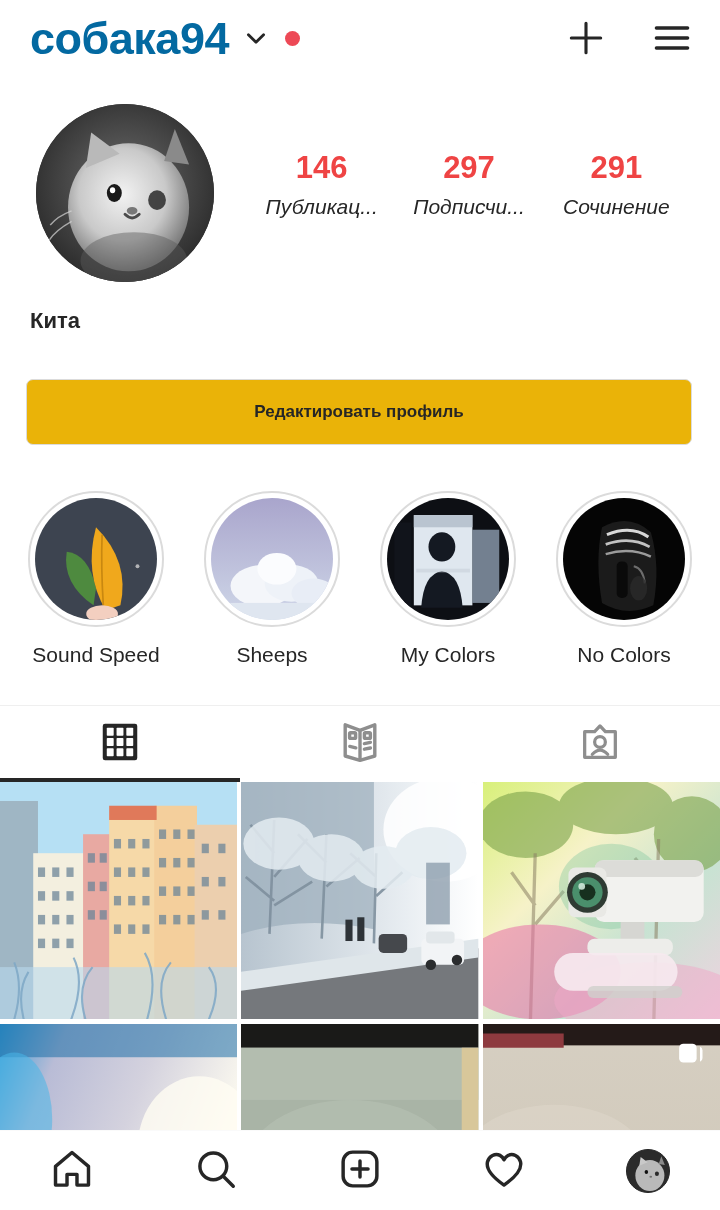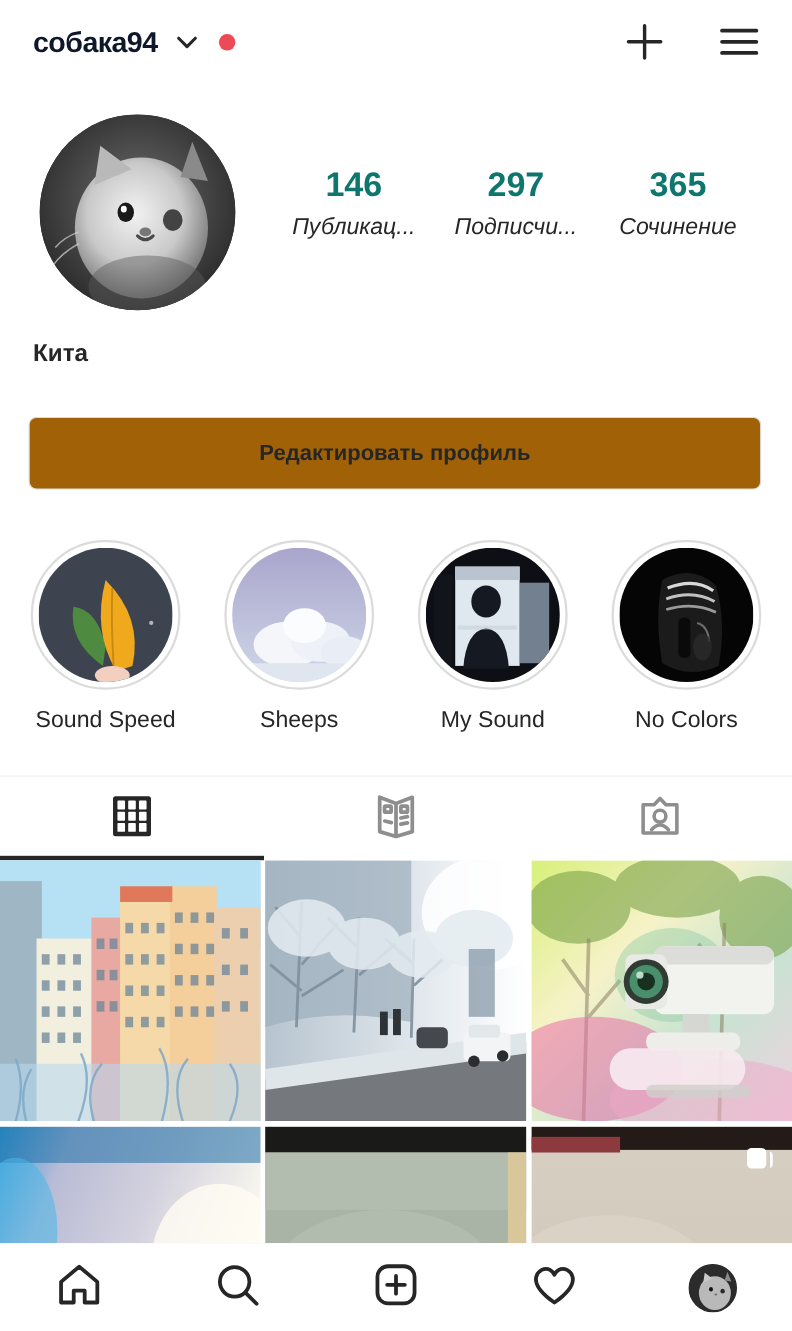--- a/index.html
+++ b/index.html
@@ -12,22 +12,22 @@
   }
   .screen { position: relative; width: 720px; height: 1210px; display: flex; flex-direction: column; }
 
   
   .header {
     height: 76px; flex: 0 0 76px;
     display: flex; align-items: center;
     padding: 0 26px 0 30px;
   }
   .username {
-    font-size: 26px; font-weight: 700; letter-spacing: -0.5px;
-    color: #0f172a; line-height: 1;
+    font-size: 45px; font-weight: 700; letter-spacing: -0.5px;
+    color: #0369a1; line-height: 1;
   }
   .chev { margin-left: 14px; display: flex; align-items: center; }
   .dot-badge {
     width: 15px; height: 15px; border-radius: 50%;
     margin-left: 16px; background: #ed4956;
   }
   .header-spacer { flex: 1; }
   .hicon { margin-left: 42px; display: flex; align-items: center; }
 
   
@@ -39,36 +39,36 @@
   .avatar {
     width: 178px; height: 178px; border-radius: 50%;
     overflow: hidden; position: relative;
     background: #2e2e2e;
   }
   .stats {
     flex: 1; display: flex; align-items: flex-start;
     padding-top: 46px; margin-left: 34px;
   }
   .stat { flex: 1; text-align: center; }
-  .stat-num { font-size: 31px; font-weight: 700; color: #0f766e; line-height: 1.15; }
+  .stat-num { font-size: 31px; font-weight: 700; color: #ef4444; line-height: 1.15; }
   .stat-label {
     font-size: 21px; color: #262626; margin-top: 9px;
     white-space: nowrap; overflow: hidden; font-style: italic;
   }
 
   .bio { padding: 22px 30px 0 30px; }
   .bio-name { font-size: 22px; font-weight: 700; line-height: 1.5; color: #262626; }
   .bio-text { font-size: 22px; line-height: 1.5; color: #262626; }
 
   .edit-btn-wrap { padding: 42px 28px 0 26px; }
   .edit-btn {
     width: 100%; height: 66px;
     border: 1px solid #dbdbdb; border-radius: 7px;
-    background: #a16207; color: #262626;
-    font-family: inherit; font-size: 20px; font-weight: 700;
+    background: #eab308; color: #262626;
+    font-family: inherit; font-size: 17px; font-weight: 700;
     display: flex; align-items: center; justify-content: center;
     cursor: pointer;
   }
 
   
   .highlights {
     display: flex; padding: 46px 18px 0 18px; gap: 20px;
   }
   .hl { flex: 1; display: flex; flex-direction: column; align-items: center; cursor: pointer; }
   .hl-ring {
@@ -184,21 +184,21 @@
     <div class="stats">
       <div class="stat">
         <div class="stat-num">146</div>
         <div class="stat-label">Публикац...</div>
       </div>
       <div class="stat">
         <div class="stat-num">297</div>
         <div class="stat-label">Подписчи...</div>
       </div>
       <div class="stat">
-        <div class="stat-num">365</div>
+        <div class="stat-num">291</div>
         <div class="stat-label">Сочинение</div>
       </div>
     </div>
   </div>
 
   <div class="bio">
     <div class="bio-name">Кита</div>
   </div>
 
   <div class="edit-btn-wrap">
@@ -253,21 +253,21 @@
             <rect x="22" y="14" width="48" height="74" fill="#dfe7ef"></rect>
             <rect x="22" y="14" width="48" height="10" fill="#b9c4d0"></rect>
             <rect x="70" y="26" width="22" height="60" fill="#9fb0c4" opacity="0.7"></rect>
             <rect x="6" y="20" width="14" height="70" fill="#11141b"></rect>
             <ellipse cx="45" cy="40" rx="11" ry="12" fill="#141922"></ellipse>
             <path d="M28 90 q2 -28 17 -30 q15 2 17 30 Z" fill="#141922"></path>
             <rect x="24" y="58" width="44" height="3" fill="#c3ccd6" opacity="0.5"></rect>
           </svg>
         </div>
       </div>
-      <div class="hl-label">My Sound</div>
+      <div class="hl-label">My Colors</div>
     </div>
 
     <div class="hl">
       <div class="hl-ring">
         <div class="hl-img">
           <svg viewBox="0 0 100 100" width="100%" height="100%" preserveAspectRatio="xMidYMid slice">
             <rect width="100" height="100" fill="#050505"></rect>
             <path d="M32 24 q22 -12 40 4 q8 28 2 60 q-22 10 -42 -2 q-6 -34 0 -62 Z" fill="#1b1b1b"></path>
             <path d="M36 30 q20 -8 34 2" stroke="#d8d8d8" stroke-width="2.4" fill="none"></path>
             <path d="M35 38 q20 -7 36 2" stroke="#c2c2c2" stroke-width="2.2" fill="none"></path>

